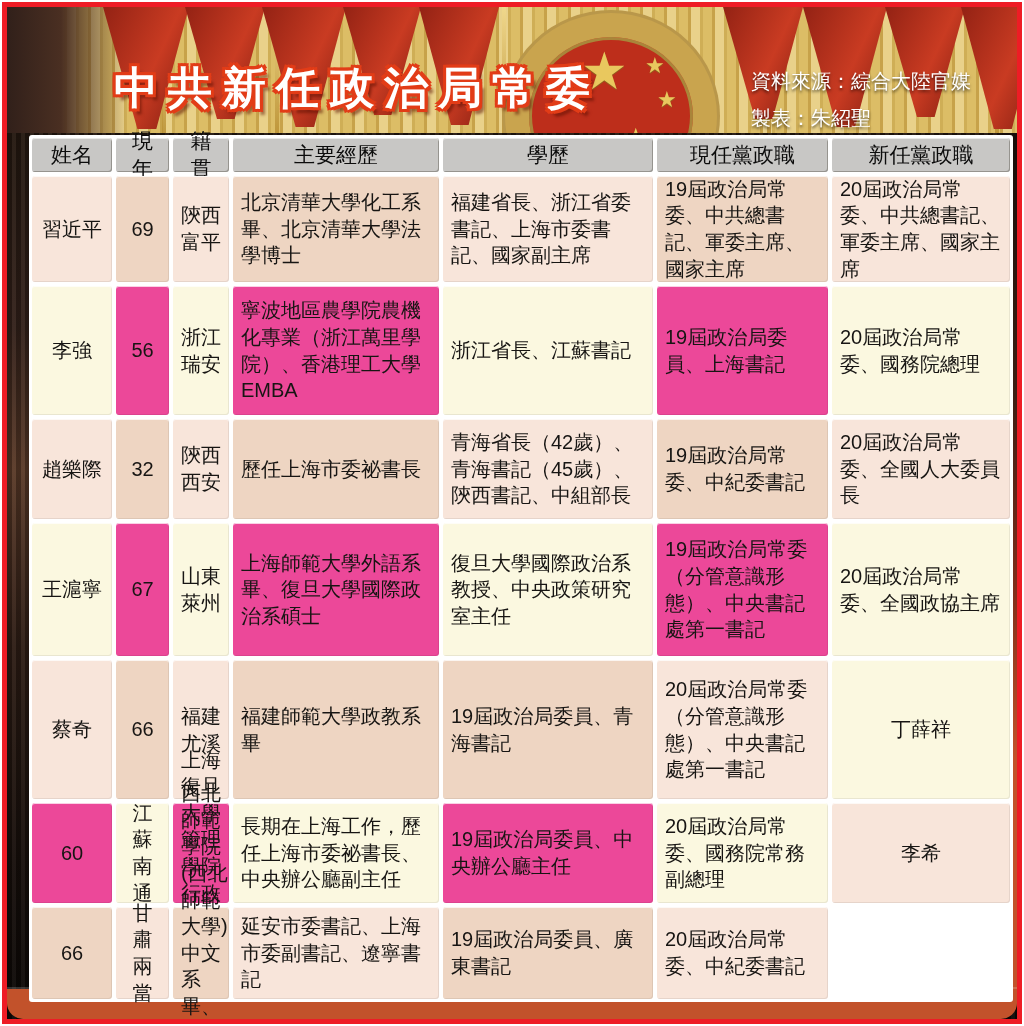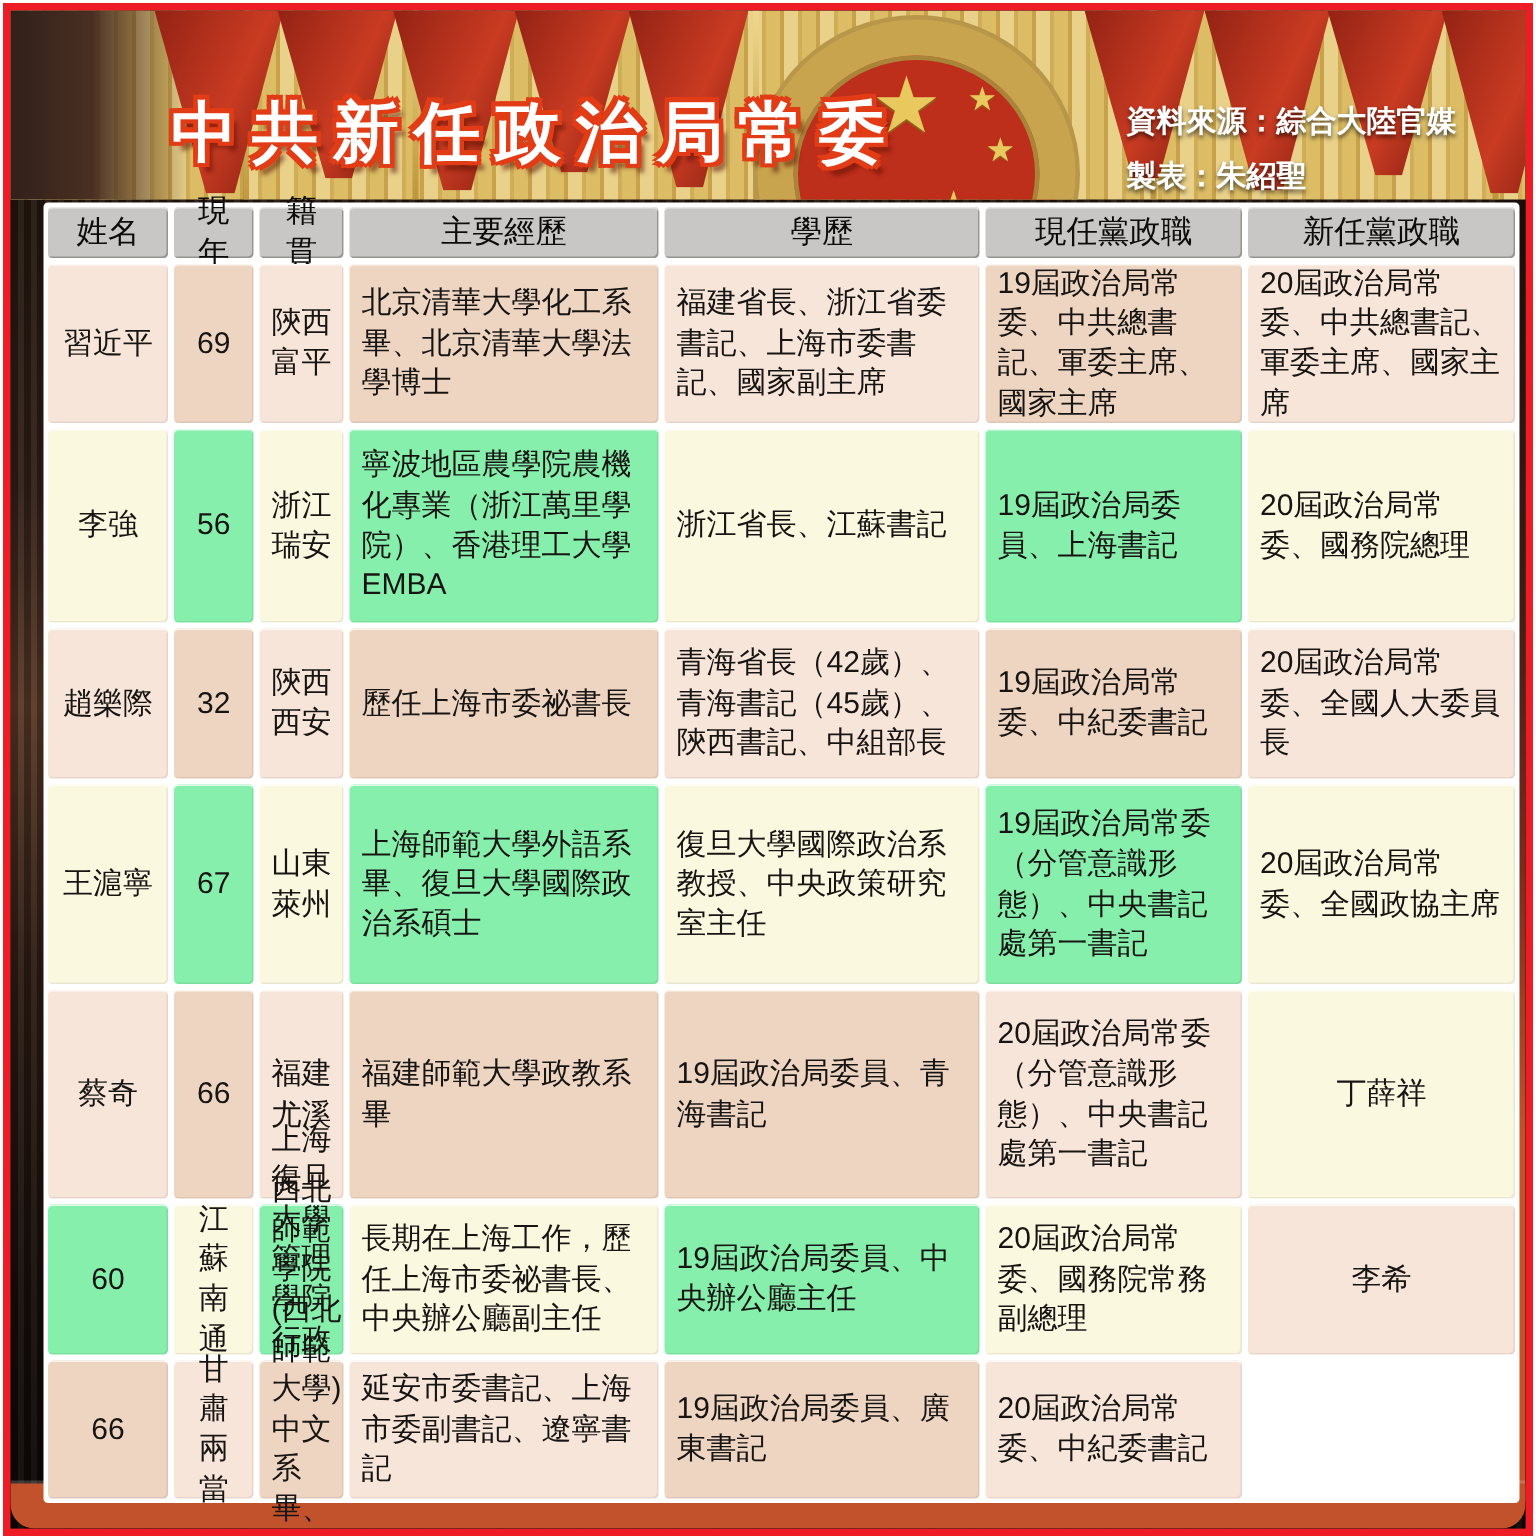--- a/index.html
+++ b/index.html
@@ -23,21 +23,21 @@
     background:#bd2e1b;
     border:24px solid #c9a44e;
     box-shadow:inset 0 0 0 3px #a9853a, 0 0 0 3px #b9974a; }
   .emblem .star { position:absolute; color:#e9c85e; text-shadow:0 1px 1px #8a6a20; line-height:1; }
 
   
   .title { position:absolute; left:107px; top:52px; font-size:44px; font-weight:bold; letter-spacing:10px; color:#ffffff;
     text-shadow:-3px -3px 0 #e23c17,3px -3px 0 #e23c17,-3px 3px 0 #e23c17,3px 3px 0 #e23c17,
                  0 -3px 0 #e23c17,0 3px 0 #e23c17,-3px 0 0 #e23c17,3px 0 0 #e23c17,
                  5px 6px 3px rgba(90,15,0,.55); }
-  .source { position:absolute; left:744px; top:56px; color:#ffffff; font-size:20px; font-weight:bold; line-height:1.85;
+  .source { position:absolute; left:744px; top:56px; color:#ffffff; font-size:20px; font-weight:normal; line-height:1.85;
     text-shadow:0 2px 3px rgba(0,0,0,.65); }
 
   
   .bg-lower { position:absolute; left:0; top:126px; right:0; bottom:0;
     background:linear-gradient(180deg,#241810 0%,#33211a 22%,#5a3a28 38%,#2e1d15 58%,#170f0b 82%,#0c0806 100%); }
   .bg-lower::after { content:""; position:absolute; inset:0;
     background:repeating-linear-gradient(90deg,rgba(0,0,0,.25) 0 5px,rgba(255,255,255,.04) 5px 9px); }
   .right-strip { position:absolute; right:0; top:126px; bottom:18px; width:15px;
     background:linear-gradient(180deg,#170d09 0%,#3c1d14 30%,#7e2c1b 52%,#c2522b 72%,#c2522b 100%); }
   .orange-bar { position:absolute; left:0; right:0; bottom:0; height:30px; background:#c2522b;
@@ -50,21 +50,21 @@
     gap:4px; background:#ffffff; padding:3px; border-radius:3px; }
   .c { display:flex; align-items:center; justify-content:center; text-align:center;
     font-size:20px; line-height:1.33; color:#171513; padding:4px 8px; border-radius:3px;
     box-shadow:inset 0 1px 0 rgba(255,255,255,.75), inset -1px -1px 0 rgba(0,0,0,.07); }
   .left { justify-content:flex-start; text-align:left; }
   .hd { background:#c8c7c5; font-size:21px; color:#0c0c0c;
     box-shadow:inset 0 1px 0 #e9e8e6, inset -1px -1px 0 #96948f; }
   .pl { background:#f8e5da; }
   .pd { background:#eed5c2; }
   .yl { background:#fbf8e0; }
-  .yd { background:#86efac; }
+  .yd { background:#ec4899; }
 </style>
 </head>
 <body>
 
 <div class="canvas">
 
   <div class="bg-lower"></div>
   <div class="right-strip"></div>
   <div class="orange-bar"></div>
 

